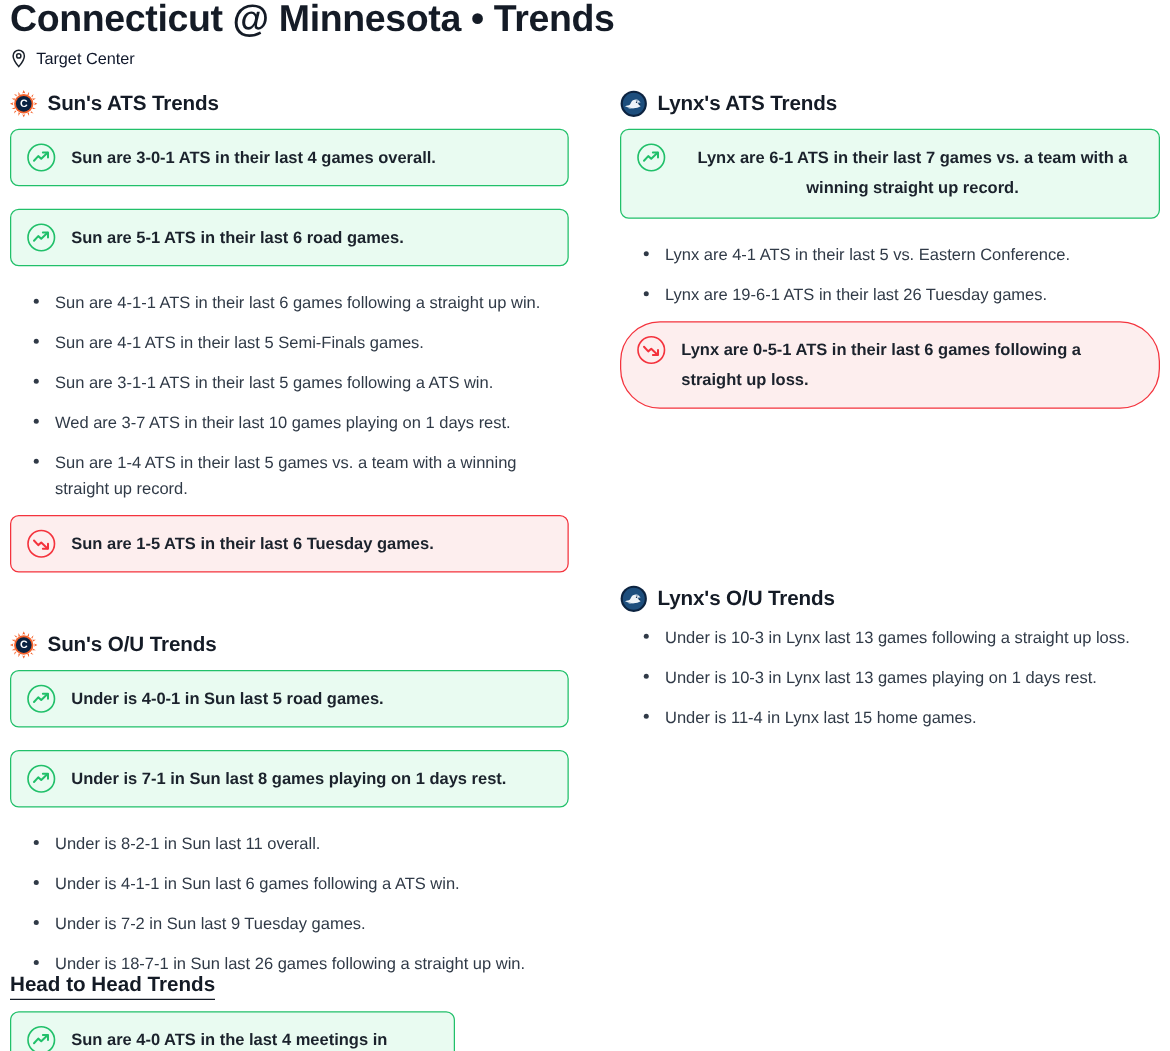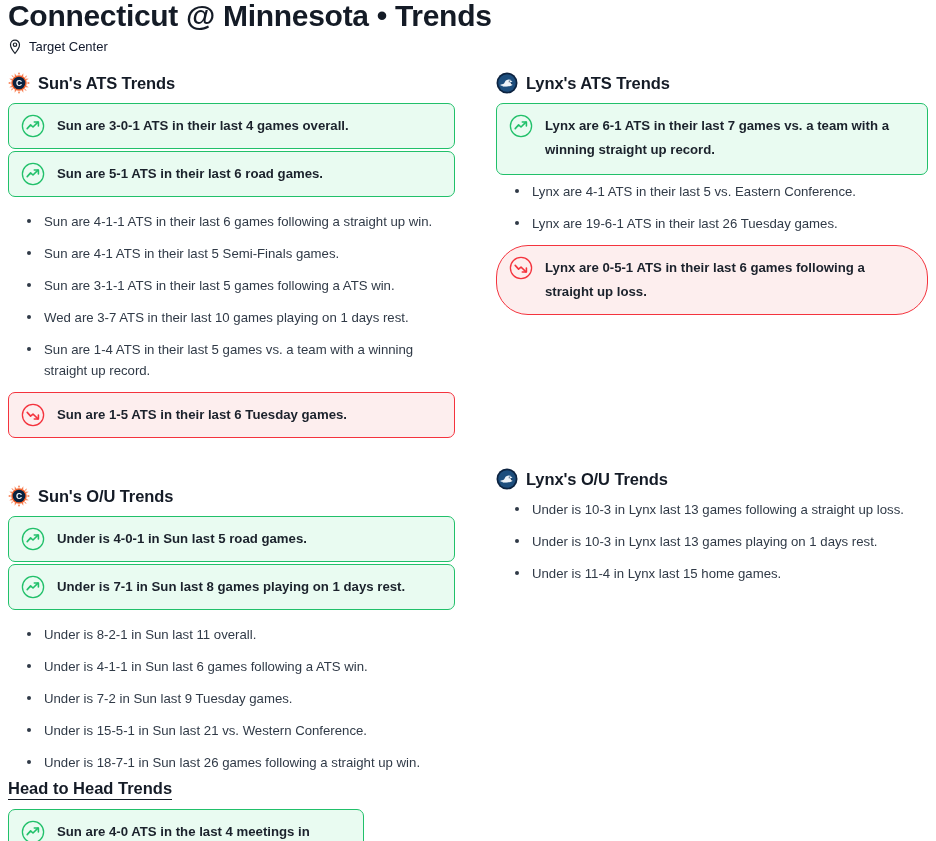--- a/index.html
+++ b/index.html
@@ -67,21 +67,21 @@
   
   .logo { width: 22px; height: 22px; flex: 0 0 auto; display: block; }
 
   
   .card {
     display: flex;
     align-items: flex-start;
     gap: 12px;
     border-radius: 7px;
     padding: 10px 12px;
-    margin-bottom: 2px;
+    margin-bottom: 18px;
     min-height: 42px;
   }
   .card.good {
     background: #e9fbf1;
     border: 1px solid #21c06a;
   }
   .card.bad {
     background: #fdeeee;
     border: 1px solid #f4333d;
   }
@@ -284,21 +284,20 @@
               <polyline points="13.3,8 17.4,8 17.4,12" fill="none" stroke="#21c06a" stroke-width="1.6" stroke-linecap="round" stroke-linejoin="round"></polyline>
             </svg>
           </span>
           <span class="card-text">Under is 7-1 in Sun last 8 games playing on 1 days rest.</span>
         </div>
 
         <ul class="trend-list" style="margin-top:14px;">
           <li>Under is 8-2-1 in Sun last 11 overall.</li>
           <li>Under is 4-1-1 in Sun last 6 games following a ATS win.</li>
           <li>Under is 7-2 in Sun last 9 Tuesday games.</li>
-          <li>Under is 15-5-1 in Sun last 21 vs. Western Conference.</li>
           <li>Under is 18-7-1 in Sun last 26 games following a straight up win.</li>
         </ul>
       </div>
 
     </div>
 
     <div class="col-right">
 
       <div class="section q-ats-right">
         <div class="section-head">
@@ -309,21 +308,21 @@
               <path d="M8 26c3-2 6-1 8-3 2-2 2-6 6-7 4-1 8 1 11 4-2 0-4 0-5 1 2 1 4 3 5 5-3 2-7 3-11 3-5 0-10-1-14-3z" fill="#eef3f8"></path>
               <path d="M24 15c2-1 5 0 7 2-2 .3-3 1-4 2-1-2-2-3-3-4z" fill="#9fb6cc"></path>
               <circle cx="26.5" cy="19.5" r="1.2" fill="#0c2340"></circle>
               <path d="M30 22c1.5.4 2.6 1.2 3.2 2.2-1.2.3-2.3.2-3.4-.3z" fill="#0c2340"></path>
               <path d="M12 27c3 1.5 7 2.2 11 2-2.5 1.2-6 1.4-9 .6z" fill="#9fb6cc"></path>
             </svg>
           </span>
           <span class="section-title">Lynx's ATS Trends</span>
         </div>
 
-        <div class="card good" style="padding-bottom:12px;">
+        <div class="card good" style="padding-bottom:12px;text-align:center;">
           <span>
             <svg class="card-icon" viewBox="0 0 24 24">
               <circle cx="12" cy="12" r="10.6" fill="none" stroke="#21c06a" stroke-width="1.3"></circle>
               <polyline points="6.2,14.6 9.6,10.9 12,13 17,8.2" fill="none" stroke="#21c06a" stroke-width="1.6" stroke-linecap="round" stroke-linejoin="round"></polyline>
               <polyline points="13.3,8 17.4,8 17.4,12" fill="none" stroke="#21c06a" stroke-width="1.6" stroke-linecap="round" stroke-linejoin="round"></polyline>
             </svg>
           </span>
           <span class="card-text">Lynx are 6-1 ATS in their last 7 games vs. a team with a winning straight up record.</span>
         </div>
 

